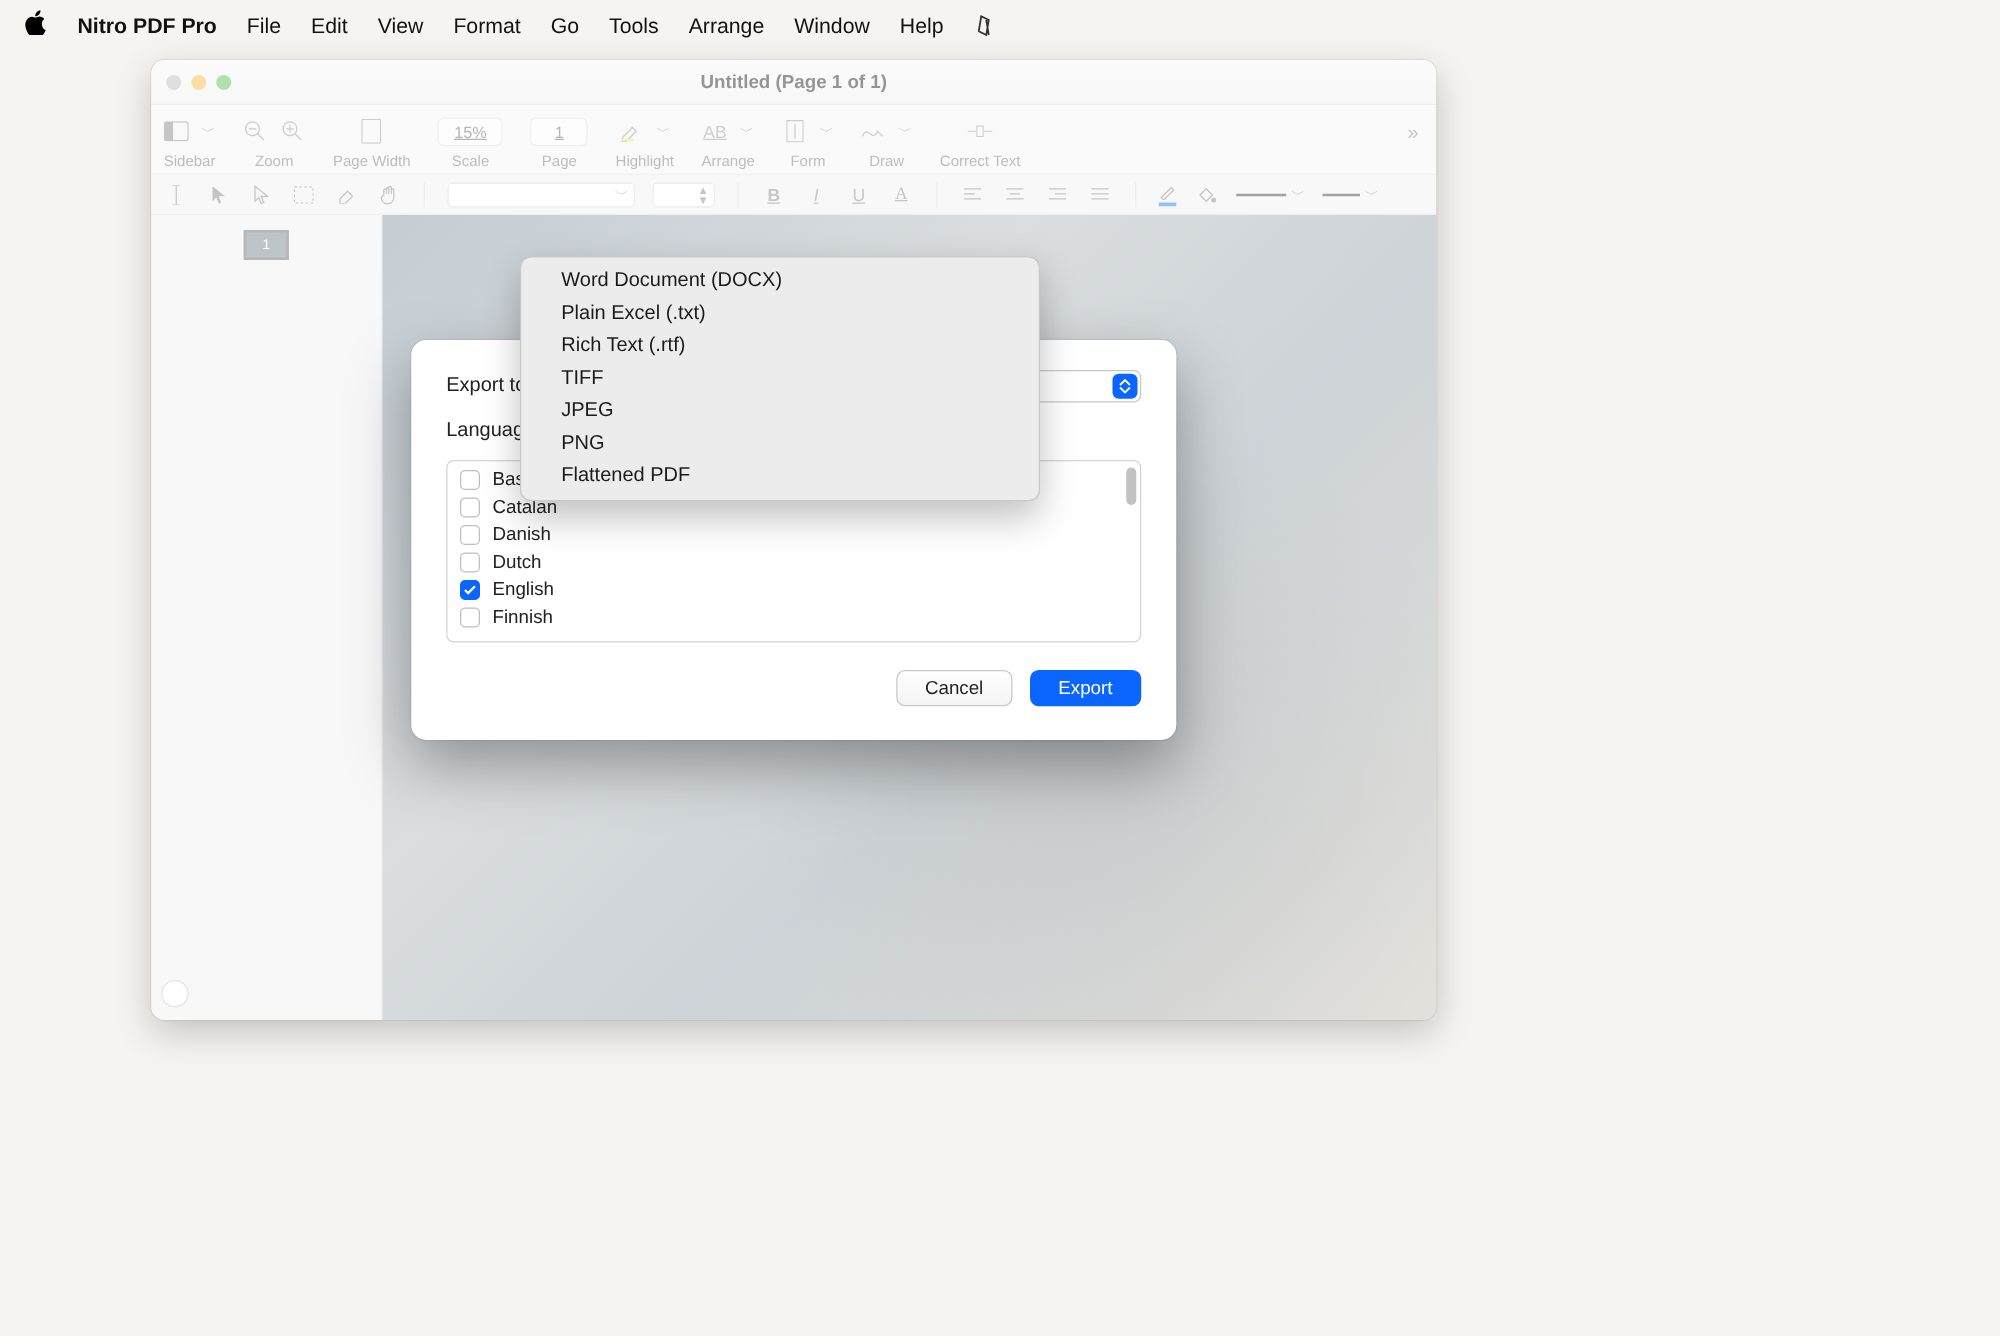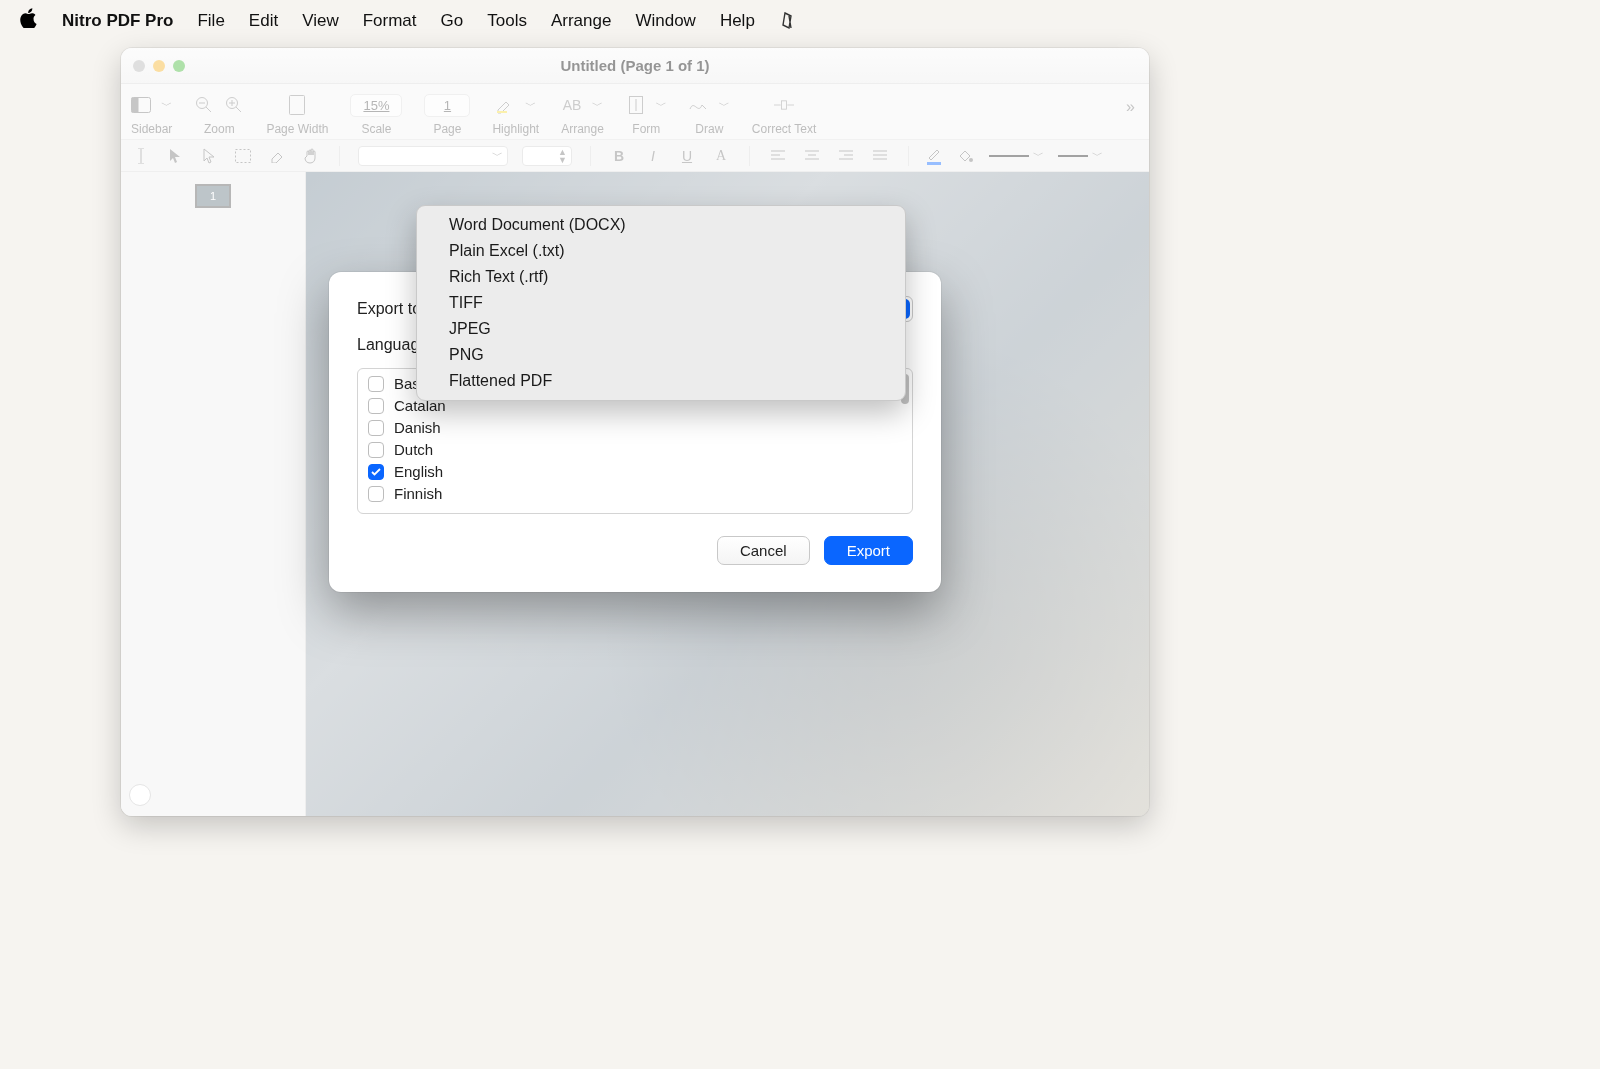--- a/index.html
+++ b/index.html
@@ -61,21 +61,21 @@
     display:flex; align-items:flex-start;
     padding: 6px 10px 0 10px;
     background:#f4f4f4;
     border-bottom:1px solid #e3e3e3;
     gap: 22px;
     color:#888;
   }
   .tool-group { display:flex; flex-direction:column; align-items:center; font-size:12px; }
   .tool-group .icons { display:flex; align-items:center; gap:10px; height:30px; }
   .tool-group .label { font-size:12px; color:#7b7b7b; margin-top:2px; }
-  .ico { width:20px; height:20px; display:flex; align-items:center; justify-content:center; color:#8c8c8c; }
+  .ico { width:20px; height:20px; display:flex; align-items:center; justify-content:center; color:#8c8c8c;text-decoration:underline; }
   .chev { font-size:11px; color:#8c8c8c; }
   .scale-box,.page-box {
     background:#fafafa; border:1px solid #e0e0e0; border-radius:5px;
     font-size:13px; color:#6b6b6b; padding:3px 12px; min-width:46px; text-align:center;text-decoration:underline;
   }
   .toolbar-overflow { margin-left:auto; color:#8c8c8c; font-size:16px; padding-top:8px; padding-right:4px; }
 
   .subtoolbar {
     height: 32px;
     background:#f1f1f1;
@@ -175,21 +175,21 @@
   .lang-scroll {
     position:absolute; right:4px; top:6px; width:8px; height:30px;
     background:#c2c2c2; border-radius:4px;
   }
   .lang-box-wrap{ position:relative; }
 
   
   .dropdown {
     position:absolute;
     left: 416px; top: 205px;
-    width: 490px;
+    width: 416px;
     background:#ececec;
     border:1px solid #c9c9c9;
     border-radius:9px;
     box-shadow: 0 12px 30px rgba(0,0,0,0.25);
     padding: 6px 4px;
     z-index: 50;
   }
   .dd-item {
     font-size:16px; color:#1a1a1a;
     padding: 4px 12px 4px 28px;

